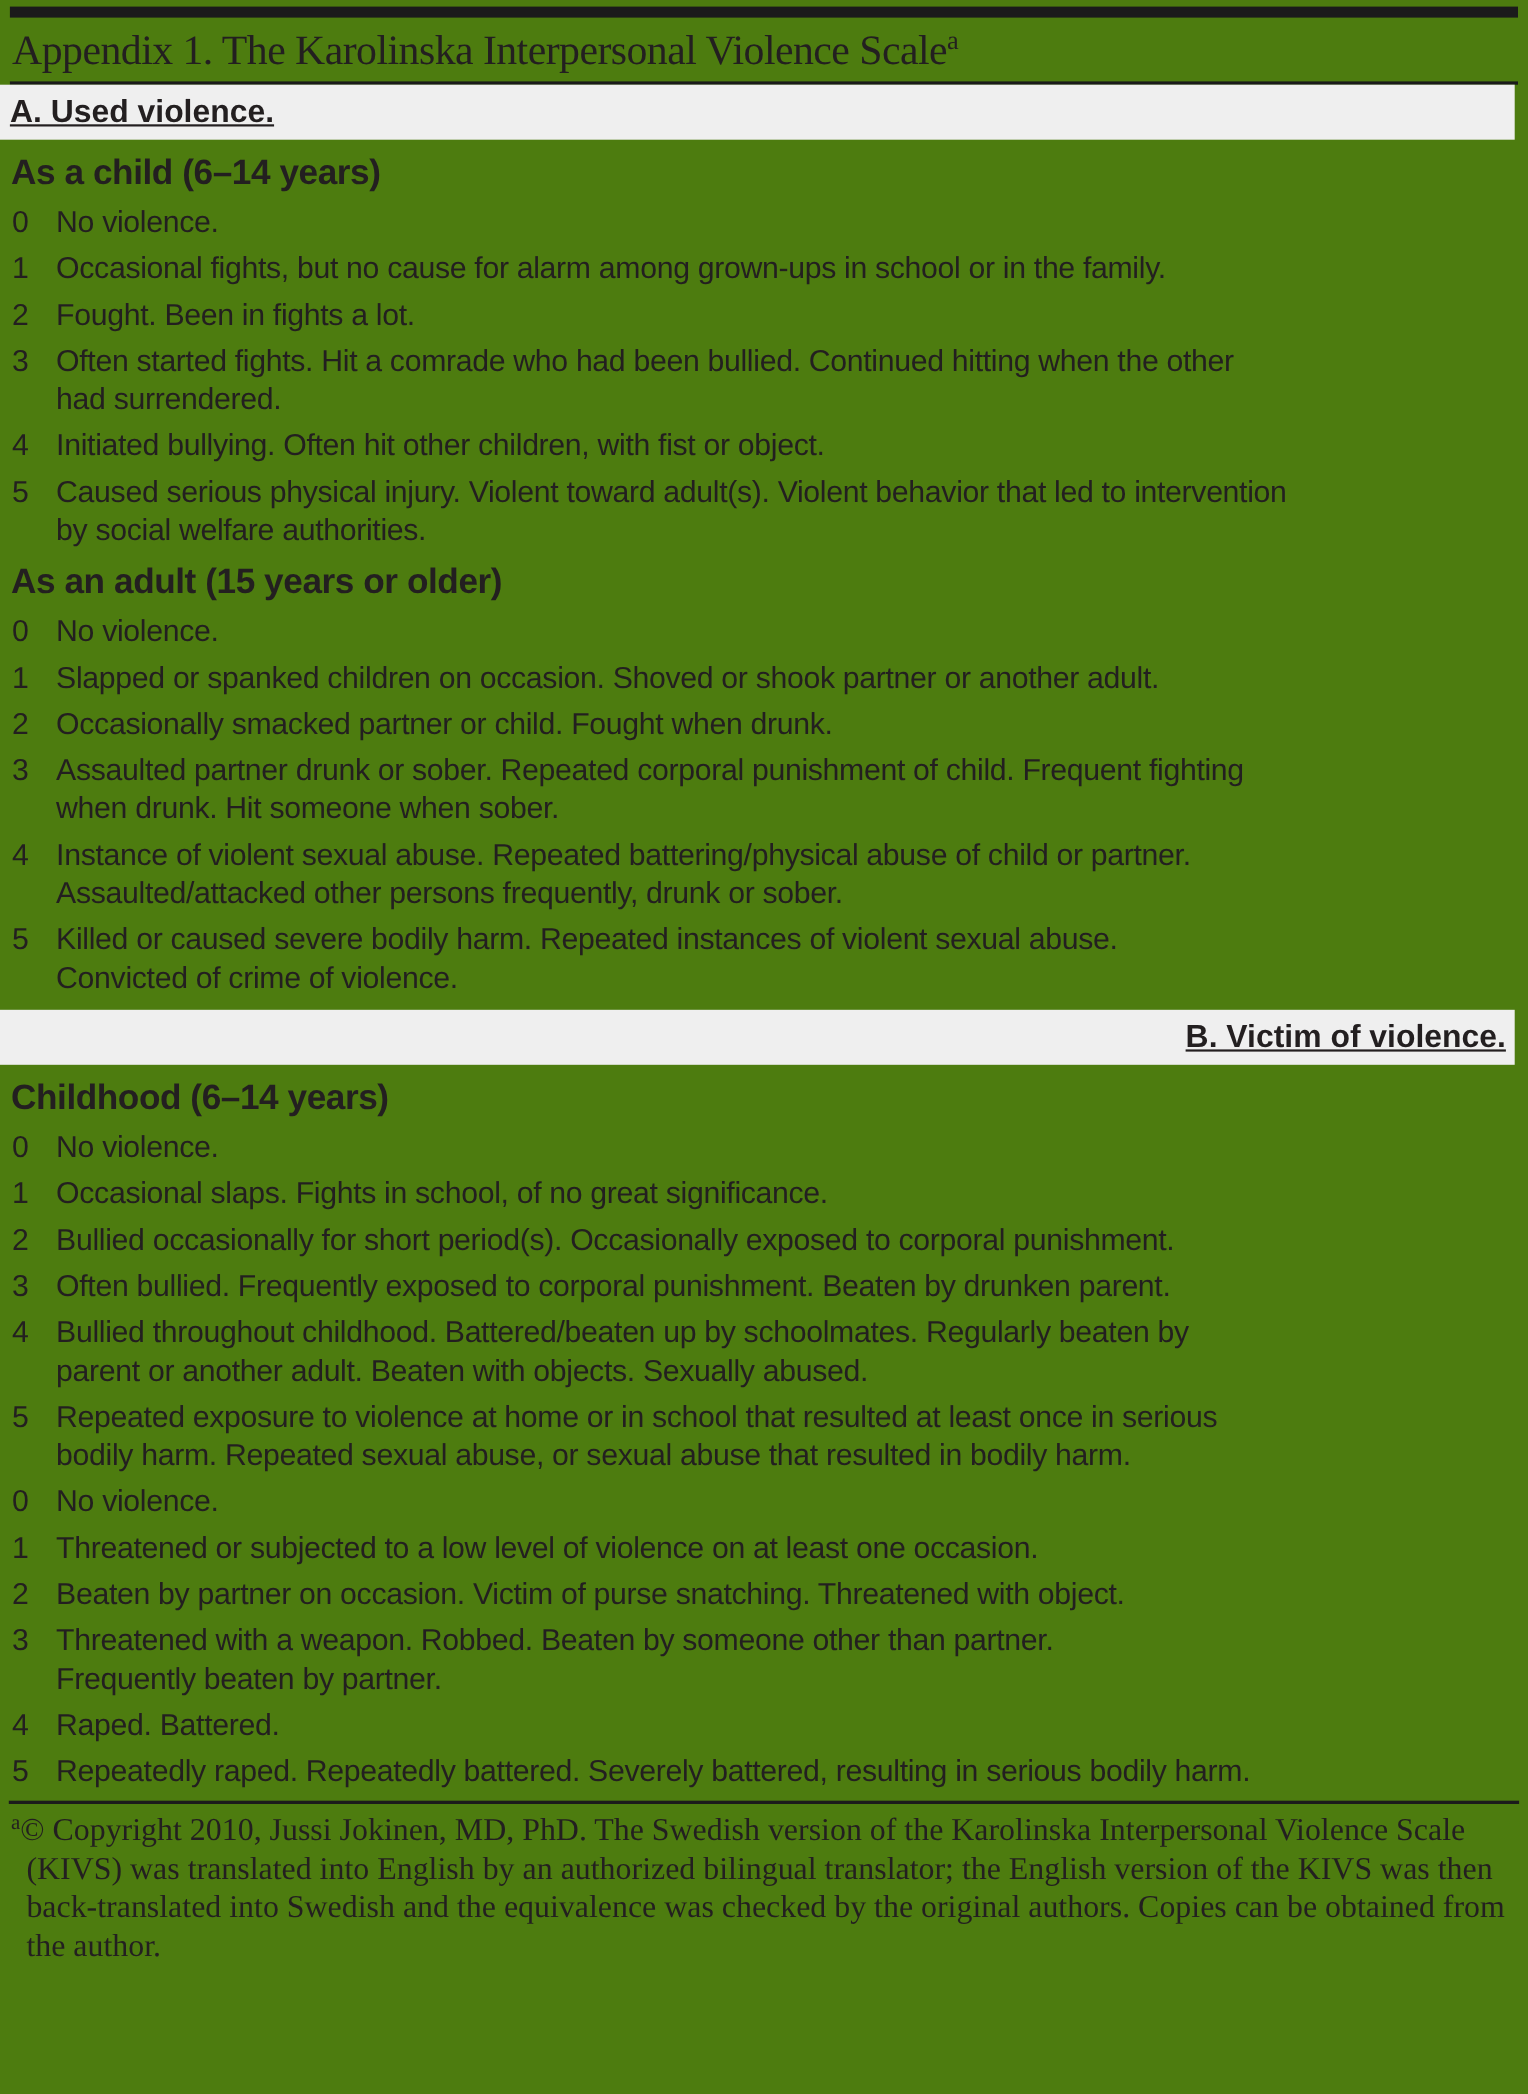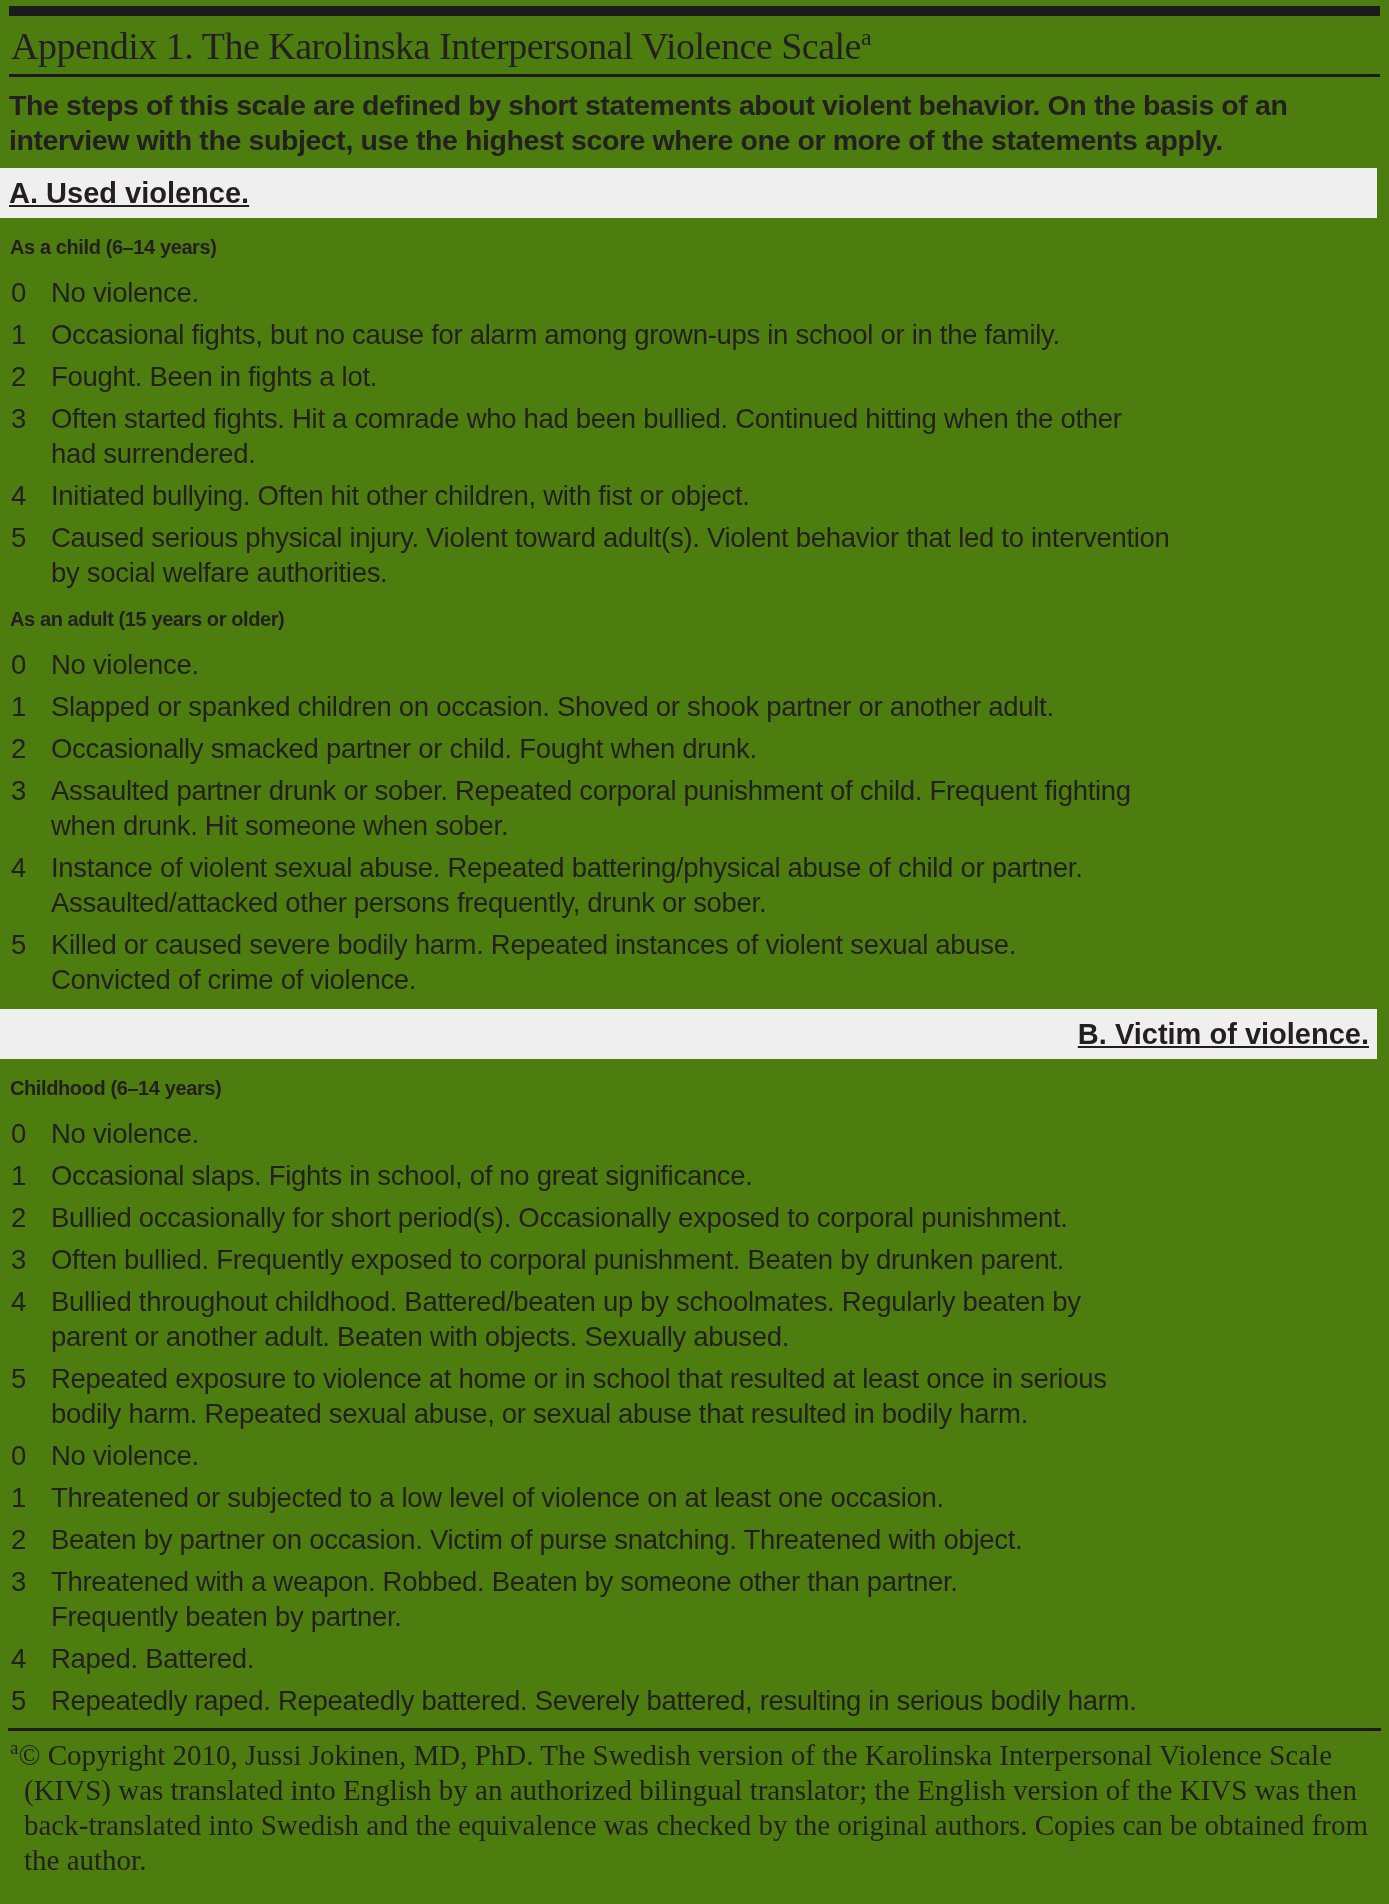--- a/index.html
+++ b/index.html
@@ -51,21 +51,21 @@
     background: #efefef;
     font-weight: bold;
     font-size: 29px;
     line-height: 30px;
     padding: 10px 8px 10px 9px;
     margin: 0 3px 0 -9px;
     text-decoration: underline;
   }
   .subheading {
     font-weight: bold;
-    font-size: 20px;
+    font-size: 32px;
     line-height: 35px;
     letter-spacing: -0.4px;
     padding: 12px 0 3px 1px;
   }
   .item {
     display: flex;
     font-size: 27.5px;
     line-height: 35px;
     letter-spacing: -0.3px;
     margin-top: 7px;
@@ -100,21 +100,20 @@
 <body>
 
 <div class="page">
 
   <div class="top-bar"></div>
 
   <div class="title"><span>Appendix 1. The Karolinska Interpersonal Violence Scale</span><sup>a</sup></div>
 
   <hr class="title-rule">
 
-  <div class="intro">The steps of this scale are defined by short statements about violent behavior. On the basis of an interview with the subject, use the highest score where one or more of the statements apply.</div>
 
   <div class="section-header">A. Used violence.</div>
 
   <div class="subheading">As a child (6–14 years)</div>
 
   <div class="item">
     <span class="num">0</span>
     <span class="txt">No violence.</span>
   </div>
   <div class="item">

